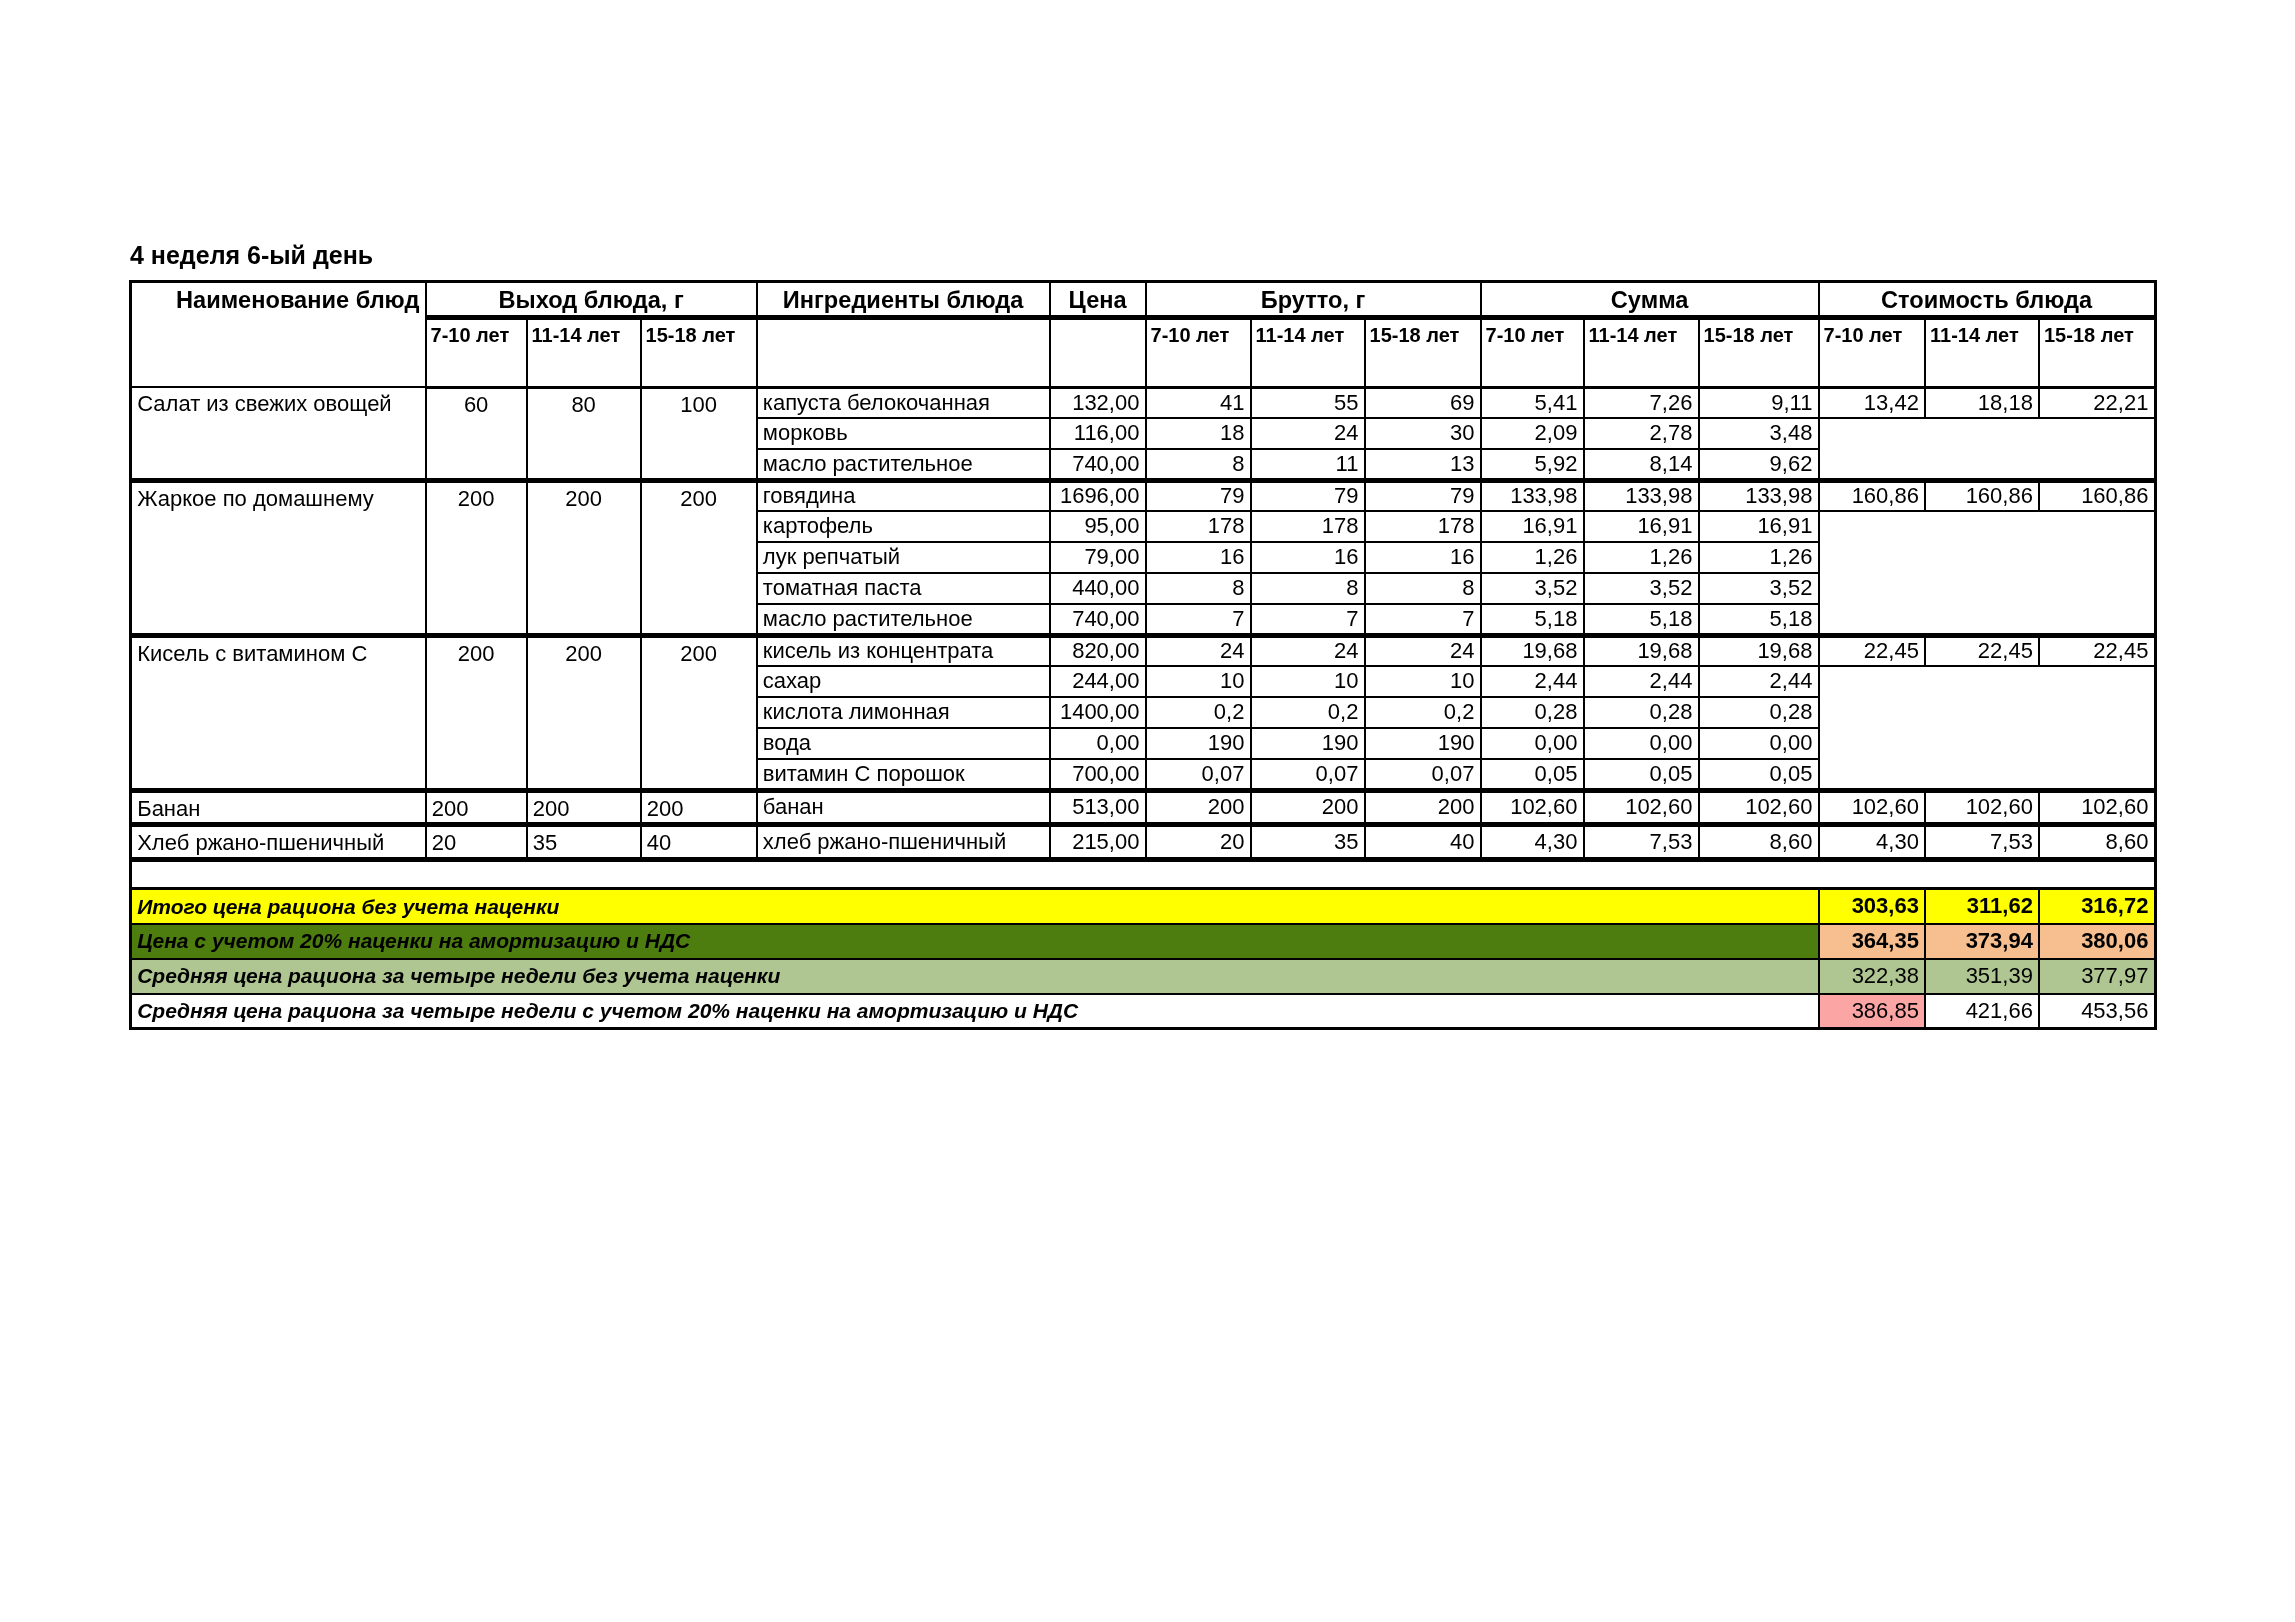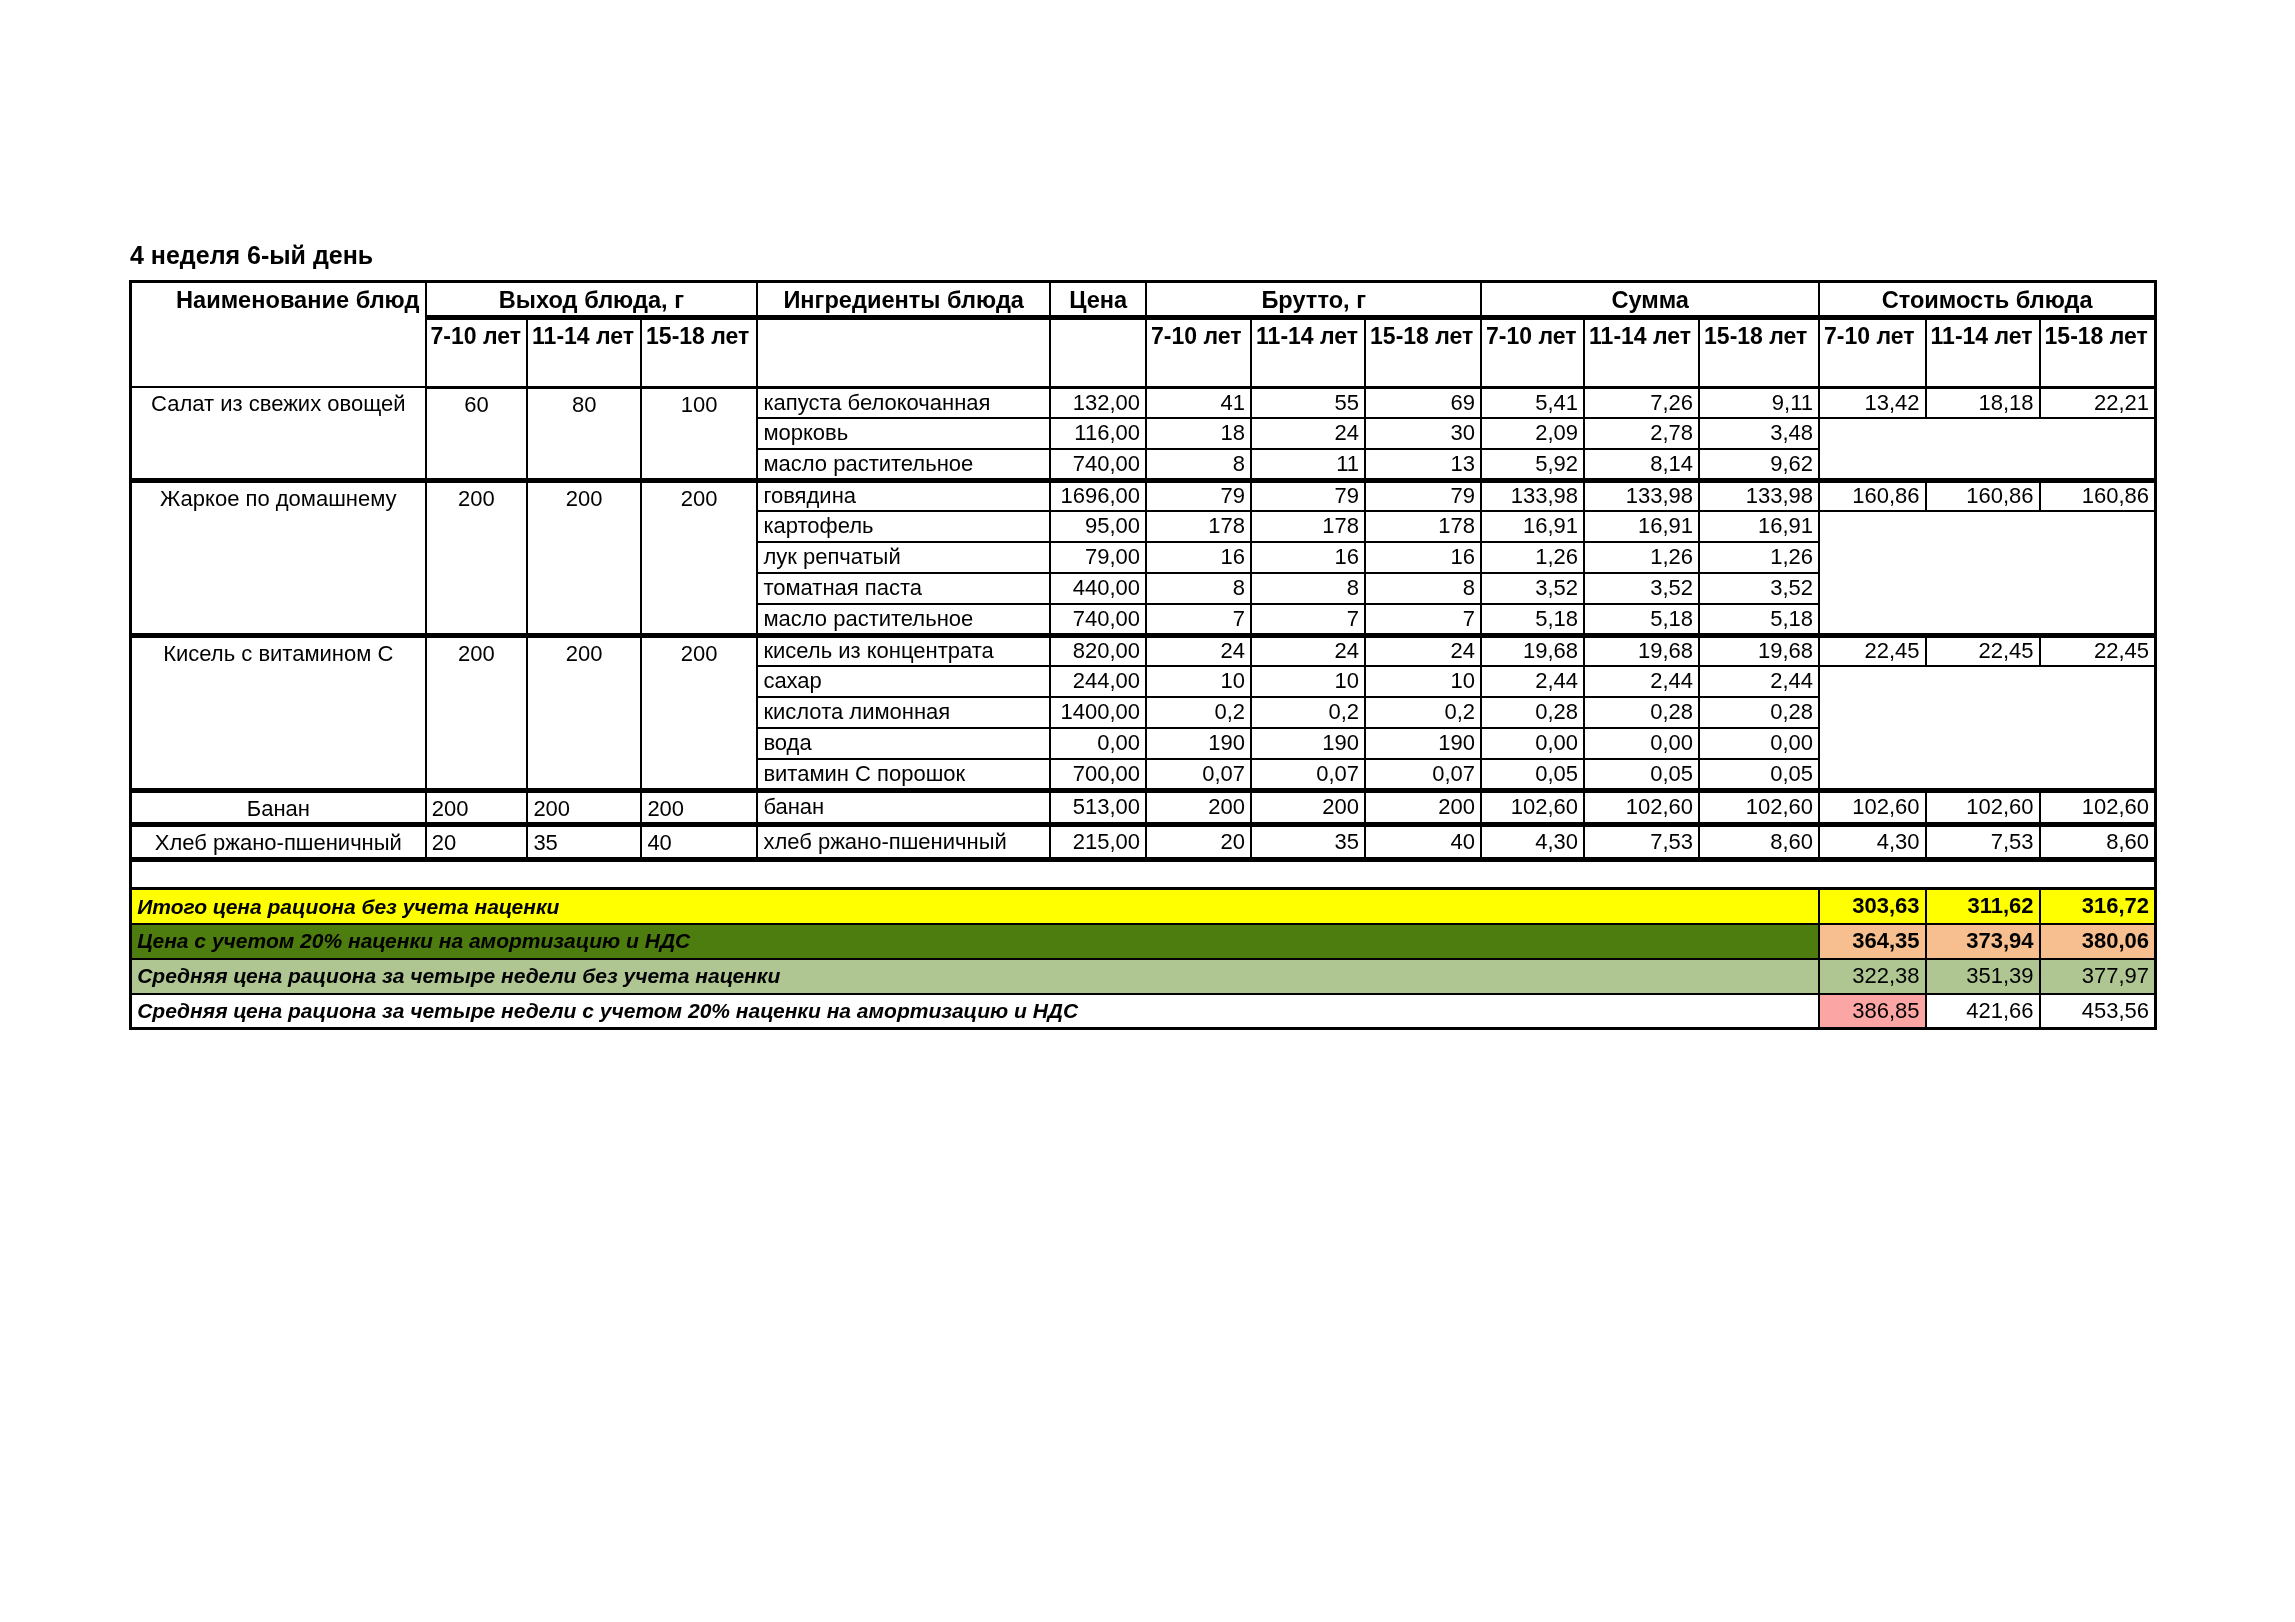--- a/index.html
+++ b/index.html
@@ -25,24 +25,24 @@
     overflow:hidden; white-space:nowrap;
     vertical-align:middle;
   }
   
   .menu thead th { font-weight:bold; font-size:23.6px; vertical-align:top; padding-top:3.9px; }
   th.h-dish   { text-align:left;padding-left:44px; }
   th.h-group  { text-align:center; border-bottom-width:5.9px; }
   th.h-single { text-align:center; border-bottom-width:5.9px; }
   tr.sub-row  { height:70px; }
   tr.top-row  { height:33px; }
-  tr.sub-row th { text-align:left; font-size:23px; border-bottom-width:3.3px; padding-left:3.9px; }
+  tr.sub-row th { text-align:left; font-size:20px; border-bottom-width:3.3px; padding-left:3.9px; }
   
   .menu tbody tr.data-row { height:31px; }
-  td.dish  { text-align:center; vertical-align:top; padding-top:3.9px; border-bottom-width:5.2px; }
+  td.dish  { text-align:left; vertical-align:top; padding-top:3.9px; border-bottom-width:5.2px; }
   td.out   { text-align:center; vertical-align:top; padding-top:3.9px; border-bottom-width:5.2px; }
   td.out.left { text-align:left; }
   td.ing   { text-align:left; }
   td.num   { text-align:right; }
   td.cost-merged { border-bottom-width:5.2px; }
   tr.group-end td { border-bottom-width:5.2px; }
   
   td.gap-cell {
     height:29px;
     border-left-width:3.3px; border-right-width:3.3px;

